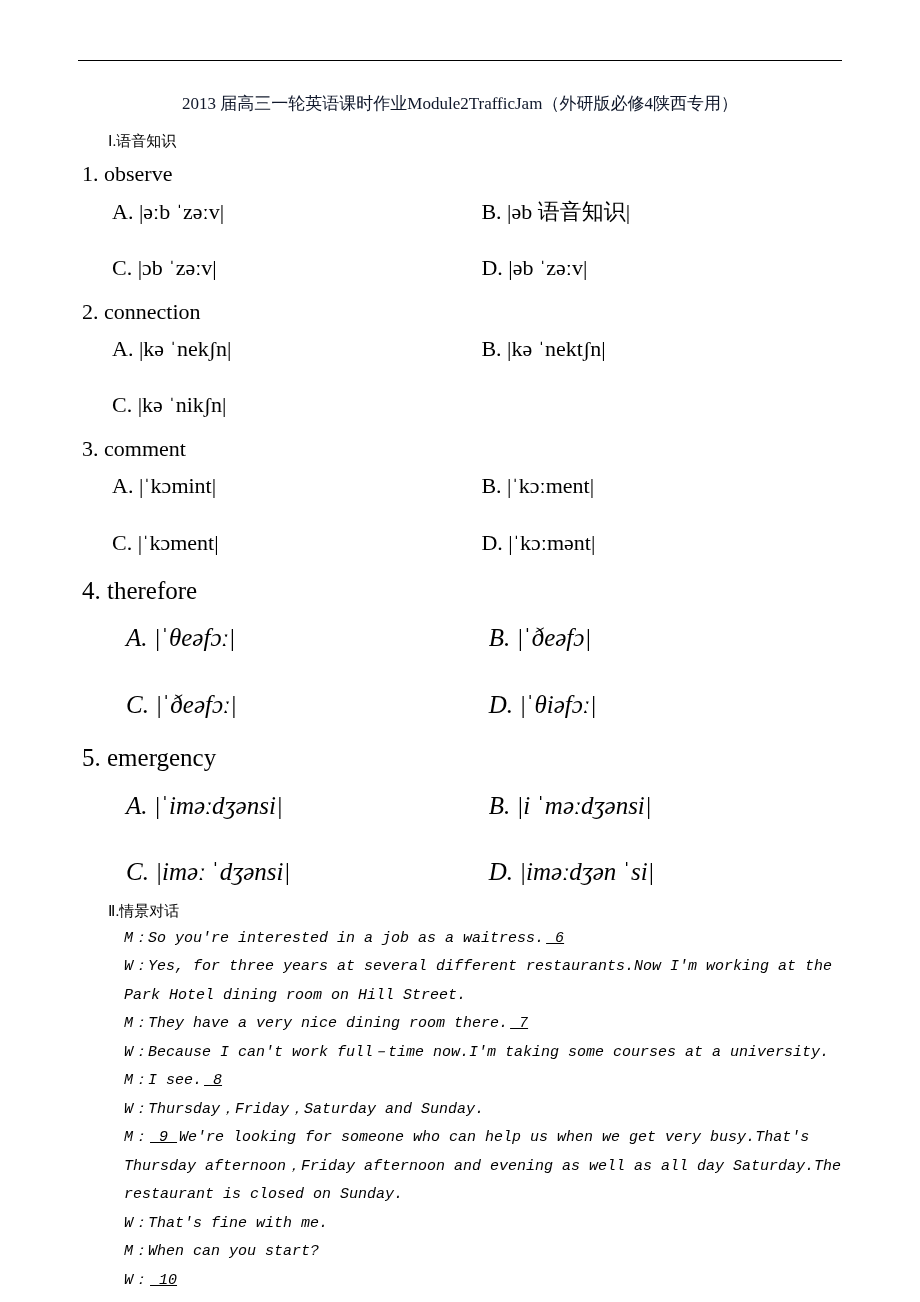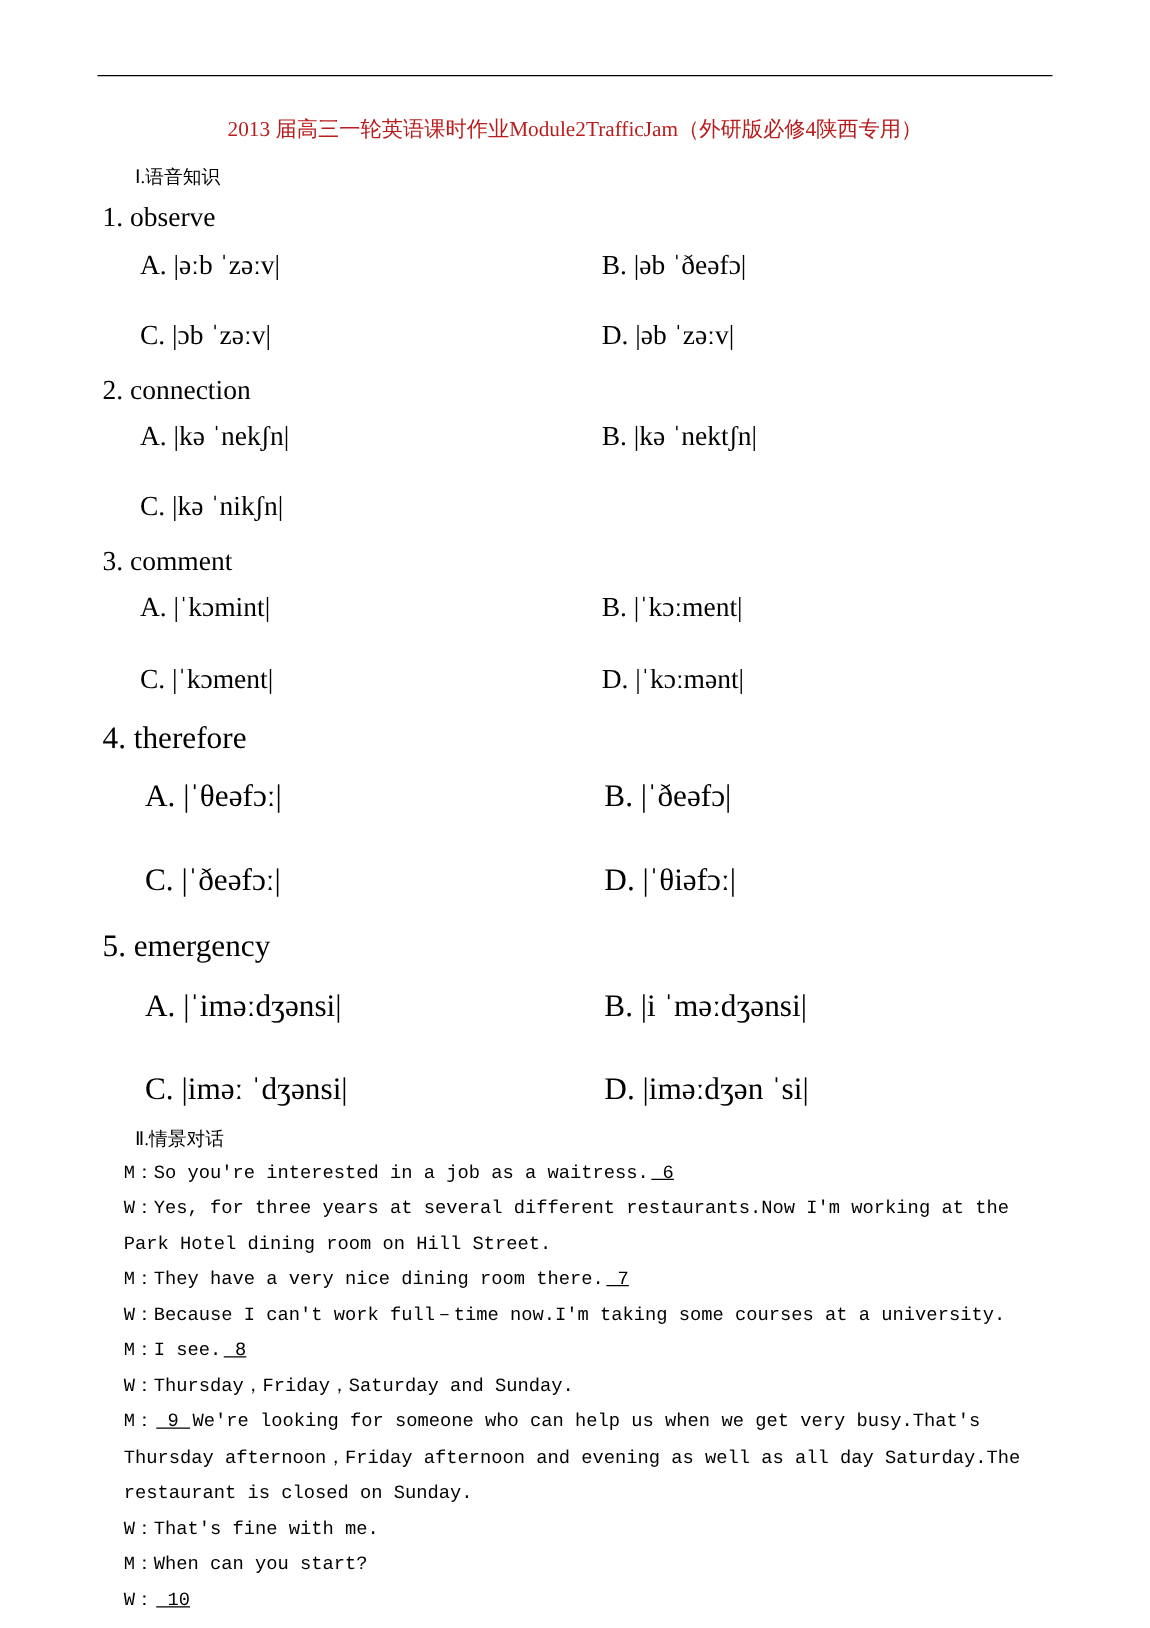--- a/index.html
+++ b/index.html
@@ -11,21 +11,21 @@
     }
     .page {
       padding: 60px 78px 40px 78px;
       position: relative;
     }
     .top-rule {
       border-top: 1px solid #000;
       margin: 0 0 24px 0;
     }
     .title {
-      color: #b91c1c;
+      color: #0f172a;
       font-size: 17px;
       text-align: center;
       line-height: 2.2;
       margin: 0 20px 10px 20px;
       font-weight: normal;
     }
     .section {
       font-size: 15px;
       margin: 6px 0 4px 30px;
     }
@@ -46,31 +46,33 @@
     }
     .opt {
       width: 48%;
       white-space: nowrap;
     }
     .q-block.large {
       font-size: 25px;
       line-height: 1.9;
     }
     .q-block.large .opts {
-      margin-left: 34px;
+      margin-left: 44px;
+      font-style: italic;
     }
     .dialog {
       font-size: 15px;
       line-height: 1.9;
       font-family: "Courier New", monospace;
       margin-top: 4px;
     }
     .dlg-line {
-      margin-left: 21px;
+      margin-left: 46px;
       text-indent: 0;
+      font-style: italic;
     }
     .blank {
       text-decoration: underline;
       padding: 0 2px;
     }
     .footer {
       text-align: center;
       font-size: 14px;
       font-family: SimSun, serif;
       margin-top: 30px;
@@ -94,21 +96,21 @@
   <div class="top-rule"></div>
 
   <div class="title">2013 届高三一轮英语课时作业Module2TrafficJam（外研版必修4陕西专用）</div>
 
   <div class="section">Ⅰ.语音知识</div>
 
   <div class="q-block">
     <div class="q-head">1. observe</div>
     <div class="opts">
       <div class="opt">A. |əːb ˈzəːv|</div>
-      <div class="opt">B. |əb ˈðeəfɔ|</div>
+      <div class="opt">B. |əb 语音知识|</div>
       <div class="opt">C. |ɔb ˈzəːv|</div>
       <div class="opt">D. |əb ˈzəːv|</div>
     </div>
   </div>
 
   <div class="q-block">
     <div class="q-head">2. connection</div>
     <div class="opts">
       <div class="opt">A. |kə ˈnekʃn|</div>
       <div class="opt">B. |kə ˈnektʃn|</div>

